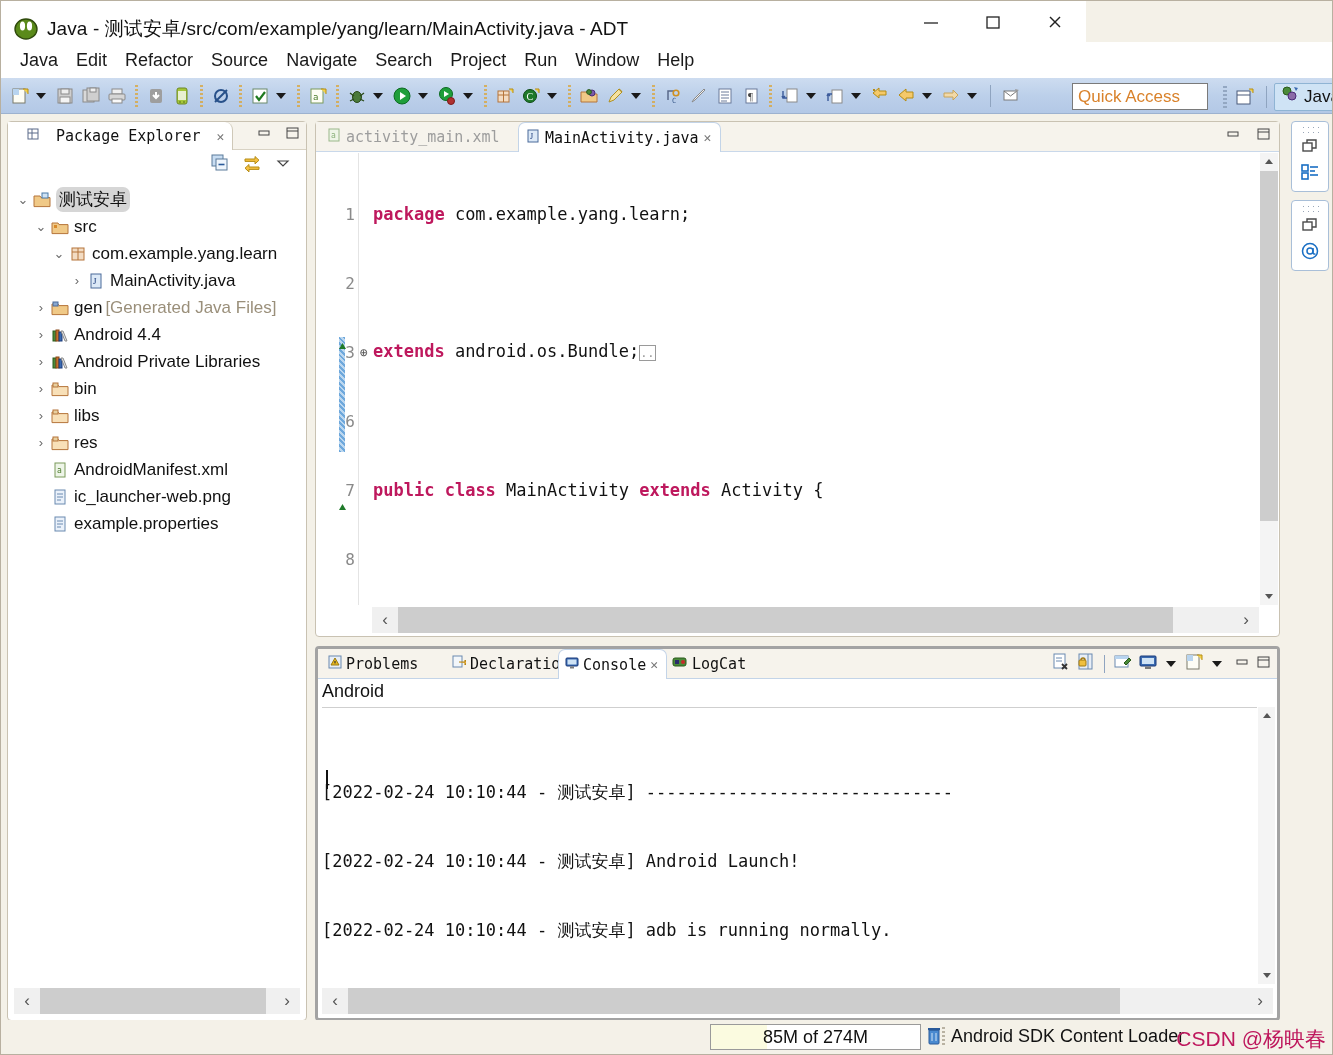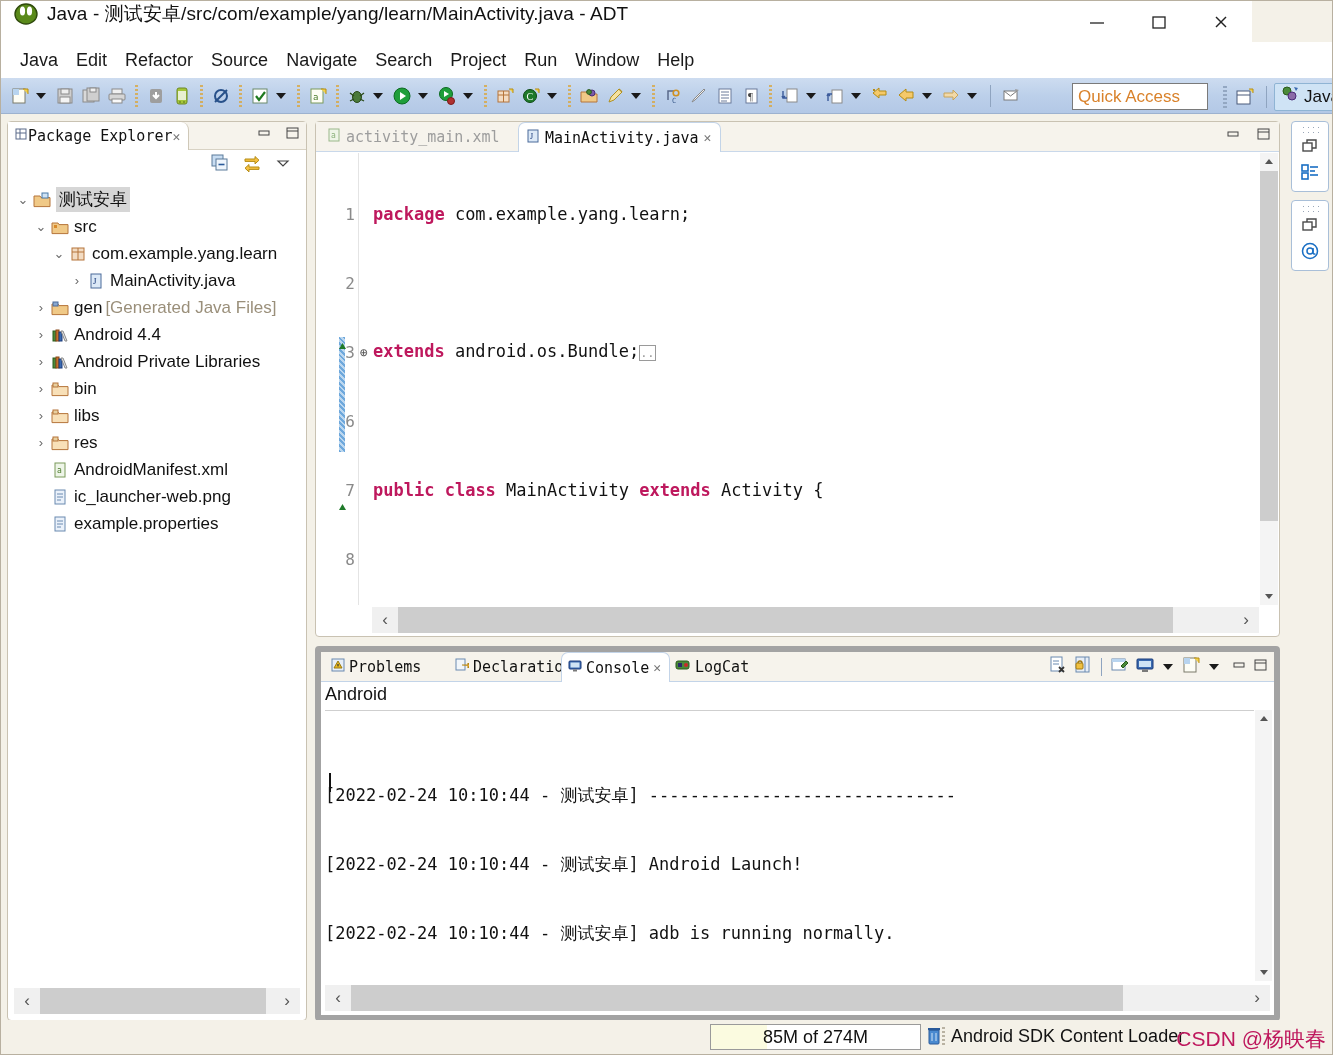--- a/index.html
+++ b/index.html
@@ -13,23 +13,23 @@
   .app {
     position: relative;
     width: 1333px; height: 1055px;
     background: #f4f1e8;
     border: 1px solid #b8b0a0;
     overflow: hidden;
   }
 
   
   .titlebar {
-    position: absolute; left: 0; top: 0; width: 1251px; height: 41px;
+    position: absolute; left: 0; top: 0; width: 1085px; height: 41px;
     background: #ffffff;
-    display: flex; align-items: flex-start;
+    display: flex; align-items: flex-end;
   }
   .title-icon {
     width: 26px; height: 26px; margin-left: 12px; margin-right: 8px;
     flex: 0 0 auto;
   }
   .title-text {
     font-size: 19px; color: #111; white-space: nowrap;
     letter-spacing: 0.1px;
   }
   .win-btns {
@@ -112,22 +112,22 @@
     position: absolute; left: 6px; top: 120px; width: 300px; height: 900px;
     background: #ffffff;
     border: 1px solid #c9c2b2; border-radius: 4px;
   }
   .pkg-tabrow {
     position: relative; height: 28px; background: #f6f3ec;
     border-bottom: 1px solid #d8d2c4;
   }
   .pkg-tab {
     position: absolute; left: 0; top: 0; height: 28px;
-    display: flex; align-items: center; gap: 0;
-    padding: 0 8px 0 6px;
+    display: flex; align-items: center; gap: 16px;
+    padding: 0 8px 0 18px;
     background: #ffffff;
     border-right: 1px solid #cfc8b8;
     border-top-right-radius: 8px;
     font-family: "DejaVu Sans Mono", monospace;
     font-size: 15px; color: #111;
   }
   .pkg-minmax {
     position: absolute; right: 6px; top: 4px;
     display: flex; gap: 12px; align-items: center;
   }
@@ -145,21 +145,21 @@
     display: flex; align-items: center; height: 27px;
     font-size: 17px; color: #111; white-space: nowrap;
     cursor: default;
   }
   .row .tw {
     width: 16px; flex: 0 0 auto; display: flex; align-items: center; justify-content: center;
     color: #6b6b6b; font-size: 13px;
   }
   .row .ic { width: 22px; flex: 0 0 auto; display: flex; align-items: center; justify-content: center; }
   .row .lbl { margin-left: 3px; }
-  .row.sel .lbl { background: #d6d6d6; padding: 1px 3px; }
+  .row.sel .lbl { background: #d6d6d6; padding: 1px 3px; border-radius: 7px; }
   .dim { color: #9a8f7a; }
   .hscroll {
     position: absolute; left: 6px; right: 6px; bottom: 6px; height: 26px;
     display: flex; align-items: center;
   }
   .hs-btn { width: 26px; height: 26px; background: #f0f0f0;
     display: flex; align-items: center; justify-content: center;
     color: #555; font-size: 17px; }
   .hs-track { flex: 1; height: 26px; background: #f0f0f0; position: relative; }
   .hs-thumb { position: absolute; left: 0; top: 0; height: 26px; background: #cdcdcd; }
@@ -227,21 +227,21 @@
     padding: 3px 0 6px 0;
   }
   .mini-dots { width: 18px; height: 8px;
     background-image: radial-gradient(circle, #9aa7b8 0.8px, transparent 1px);
     background-size: 5px 5px; }
   .mini-ic { width: 26px; height: 26px; display: flex; align-items: center; justify-content: center; }
 
   
   .con-panel {
     position: absolute; left: 314px; top: 645px; width: 965px; height: 375px;
-    background: #ffffff; border: 6px solid #a3a3a3; border-radius: 4px;
+    background: #ffffff; border: 3px solid #a3a3a3; border-radius: 4px;
   }
   .con-tabrow { position: relative; height: 30px; background: #f6f3ec;
     border-bottom: 1px solid #c3d4e8; }
   .con-tab { position: absolute; top: 0; height: 30px;
     display: flex; align-items: center; gap: 4px; padding: 0 8px 0 6px;
     font-family: "DejaVu Sans Mono", monospace; font-size: 15px; color: #111; }
   .con-tab.active { background: #ffffff; border: 1px solid #c3d4e8; border-bottom: none;
     border-top-left-radius: 7px; border-top-right-radius: 7px; }
   .con-tools { position: absolute; right: 6px; top: 3px; display: flex; align-items: center; gap: 5px; }
   .con-title { position: absolute; left: 4px; top: 32px; font-size: 18px; color: #111; }

